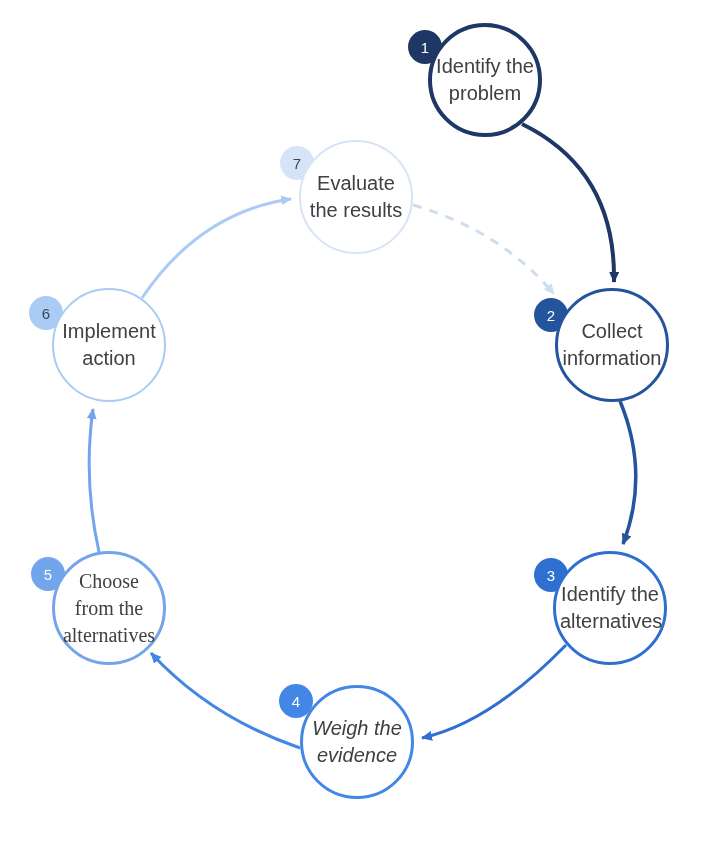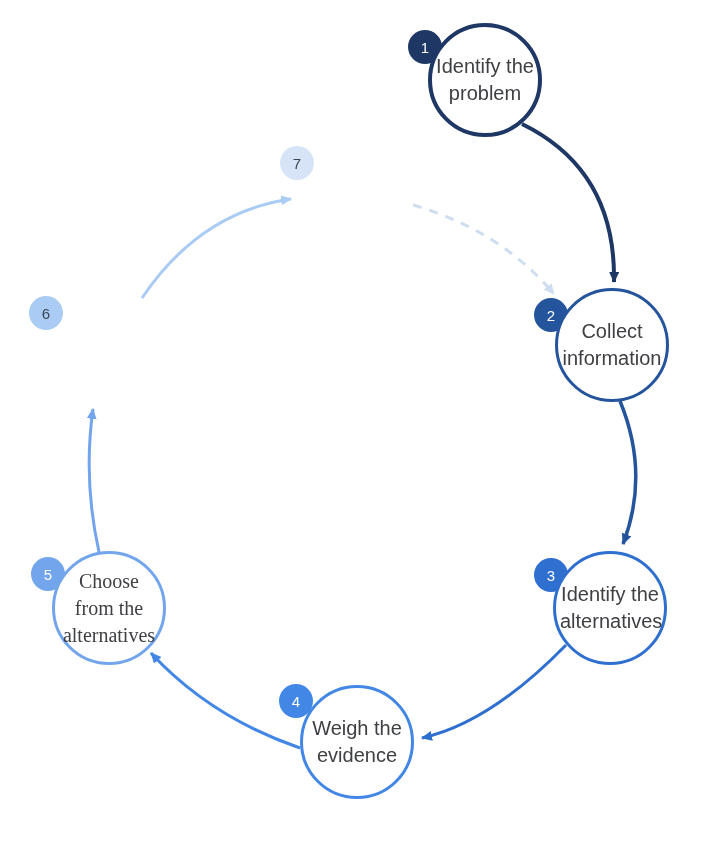--- a/index.html
+++ b/index.html
@@ -114,23 +114,31 @@
 problem</span>
   </div>
   <div class="step-node n2" style="border-color: rgb(36, 84, 156);">
     <span class="node-label" style="color: rgb(62, 64, 67);">Collect
 information</span>
   </div>
   <div class="step-node n3" style="border-color: rgb(47, 111, 208);">
     <span class="node-label" style="color: rgb(62, 64, 67);">Identify the
 alternatives</span>
   </div>
-  <div class="step-node n4" style="border-color: rgb(66, 135, 229);">
+  <div class="step-node n4" style="border-color: rgb(66, 135, 229); font-style: italic;">
     <span class="node-label" style="color: rgb(62, 64, 67);">Weigh the
 evidence</span>
   </div>
   <div class="step-node n5" style="border-color: rgb(114, 165, 236);">
     <span class="node-label" style="color: rgb(62, 64, 67); font-family: Liberation Serif, serif;">Choose
 from the
 alternatives</span>
   </div>
+  <div class="step-node n6" style="border-color: rgb(169, 203, 244);">
+    <span class="node-label" style="color: rgb(62, 64, 67);">Implement
+action</span>
+  </div>
+  <div class="step-node n7" style="border-color: rgb(215, 228, 247);">
+    <span class="node-label" style="color: rgb(62, 64, 67);">Evaluate
+the results</span>
+  </div>
 
 </div>
 
 </body></html>

